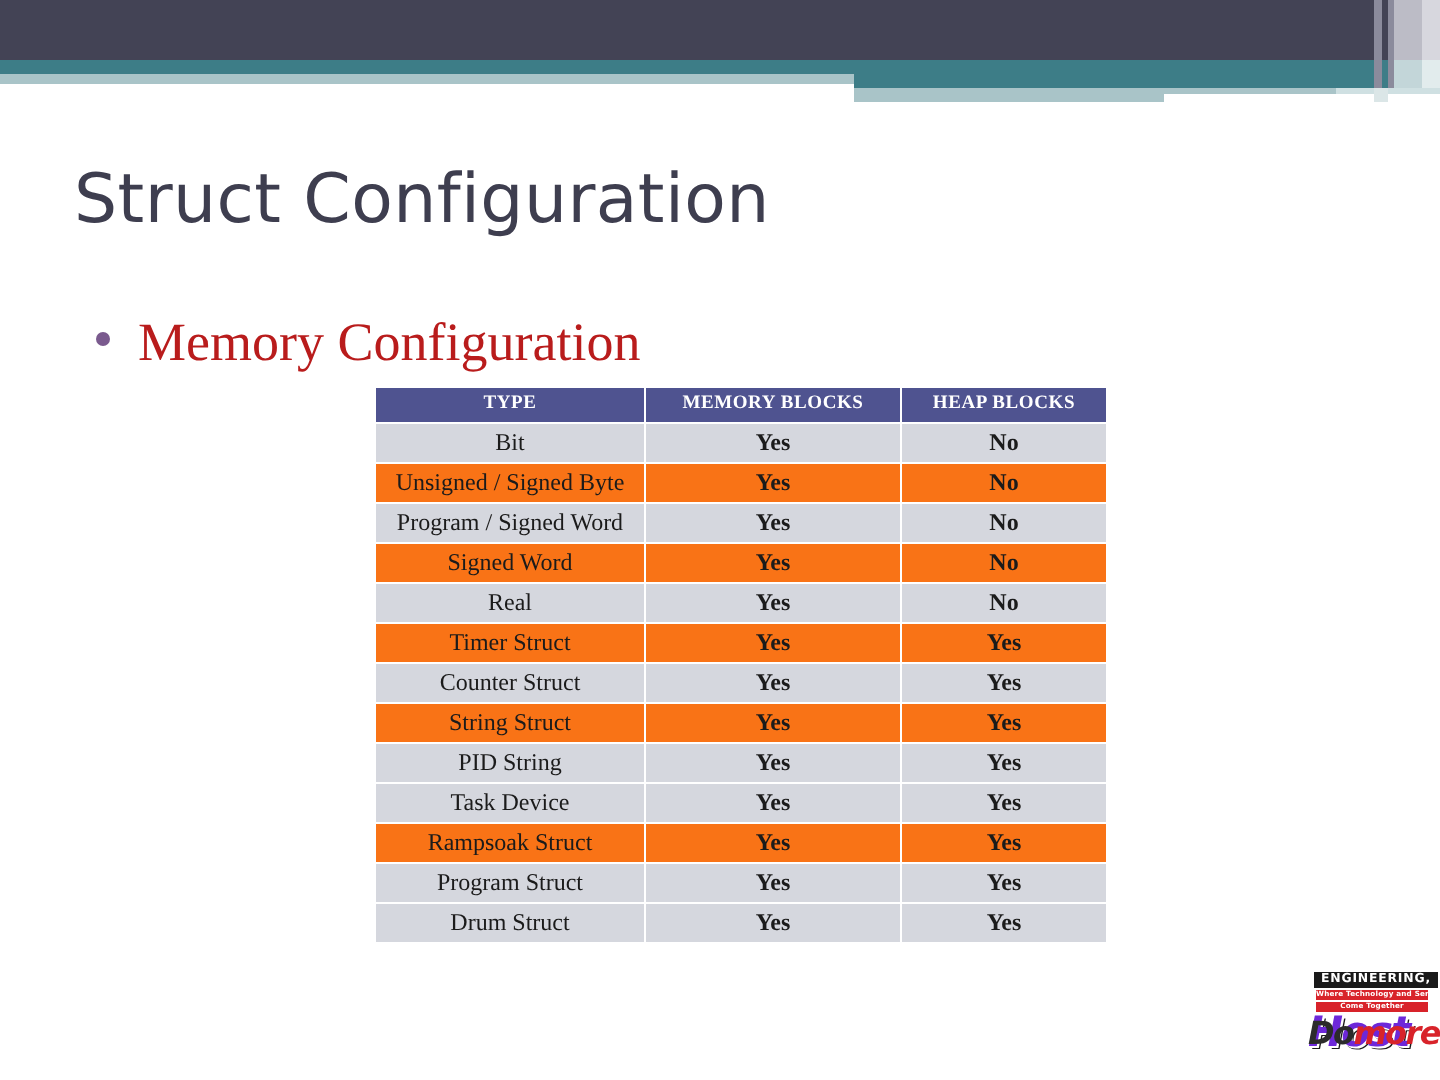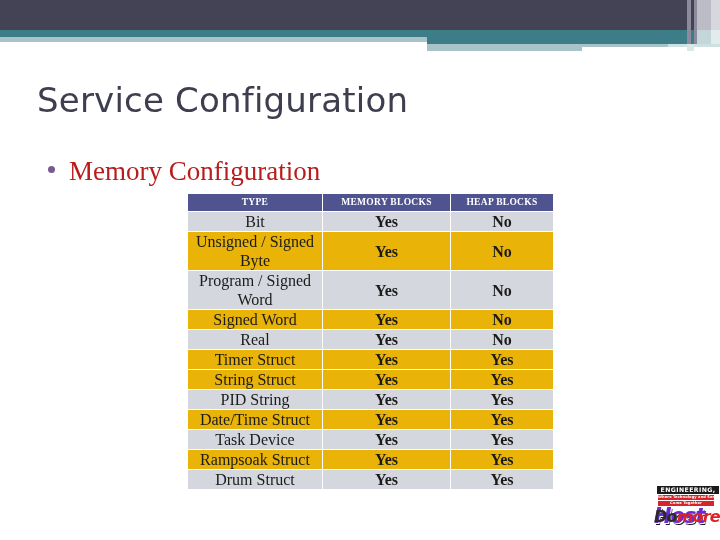--- a/index.html
+++ b/index.html
@@ -133,30 +133,30 @@
   #memory-table th {
     background: #4f5390;
     color: #ffffff;
     font-size: 9.5px;
     font-weight: bold;
     letter-spacing: 0.3px;
     height: 17px;
     line-height: 17px;
   }
   #memory-table td {
-    font-size: 16px;
+    font-size: 12px;
     color: #1b1b1b;
     margin-top: 32px;
   }
   .col-type   { width: 134px; }
   .col-blocks { width: 127px; }
   .col-heap   { width: 102px; }
 
   tr.row-a td { background: #d5d7de; }
-  tr.row-b td { background: #eab308; }
+  tr.row-b td { background: #f97316; }
 
   td.val-yes { color: #1a7a4e; font-weight: bold; font-size: 10.5px; }
   td.val-no  { color: #dd2222; font-weight: bold; font-size: 10.5px; }
 
   
   #logo {
     position: absolute;
     left: 654px; top: 464px;
     width: 66px; height: 72px;
   }
@@ -249,21 +249,21 @@
   <div class="vstripe vs1"></div>
   <div class="vstripe vs2"></div>
   <div class="vstripe vs3"></div>
   <div class="vstripe vs4"></div>
   <div class="vstripe vs5"></div>
   <div class="vstripe vs6"></div>
   <div class="vstripe vs7"></div>
   <div class="vstripe vs8"></div>
 </div>
 
-<div id="page-title">Service Configuration</div>
+<div id="page-title">Struct Configuration</div>
 
 <div id="bullet-row">
   <span id="bullet-dot"></span>
   <span id="bullet-text">Memory Configuration</span>
 </div>
 
 <table id="memory-table">
   <thead>
     <tr>
       <th class="col-type">TYPE</th>
@@ -295,42 +295,47 @@
       <tr class="row-a">
         <td class="col-type">Real</td>
         <td class="col-blocks val-yes">Yes</td>
         <td class="col-heap val-no">No</td>
       </tr>
       <tr class="row-b">
         <td class="col-type">Timer Struct</td>
         <td class="col-blocks val-yes">Yes</td>
         <td class="col-heap val-yes">Yes</td>
       </tr>
+      <tr class="row-a">
+        <td class="col-type">Counter Struct</td>
+        <td class="col-blocks val-yes">Yes</td>
+        <td class="col-heap val-yes">Yes</td>
+      </tr>
       <tr class="row-b">
         <td class="col-type">String Struct</td>
         <td class="col-blocks val-yes">Yes</td>
         <td class="col-heap val-yes">Yes</td>
       </tr>
       <tr class="row-a">
         <td class="col-type">PID String</td>
         <td class="col-blocks val-yes">Yes</td>
         <td class="col-heap val-yes">Yes</td>
       </tr>
-      <tr class="row-b">
-        <td class="col-type">Date/Time Struct</td>
-        <td class="col-blocks val-yes">Yes</td>
-        <td class="col-heap val-yes">Yes</td>
-      </tr>
       <tr class="row-a">
         <td class="col-type">Task Device</td>
         <td class="col-blocks val-yes">Yes</td>
         <td class="col-heap val-yes">Yes</td>
       </tr>
       <tr class="row-b">
         <td class="col-type">Rampsoak Struct</td>
+        <td class="col-blocks val-yes">Yes</td>
+        <td class="col-heap val-yes">Yes</td>
+      </tr>
+      <tr class="row-a">
+        <td class="col-type">Program Struct</td>
         <td class="col-blocks val-yes">Yes</td>
         <td class="col-heap val-yes">Yes</td>
       </tr>
       <tr class="row-a">
         <td class="col-type">Drum Struct</td>
         <td class="col-blocks val-yes">Yes</td>
         <td class="col-heap val-yes">Yes</td>
       </tr>
     </tbody>
 </table>

